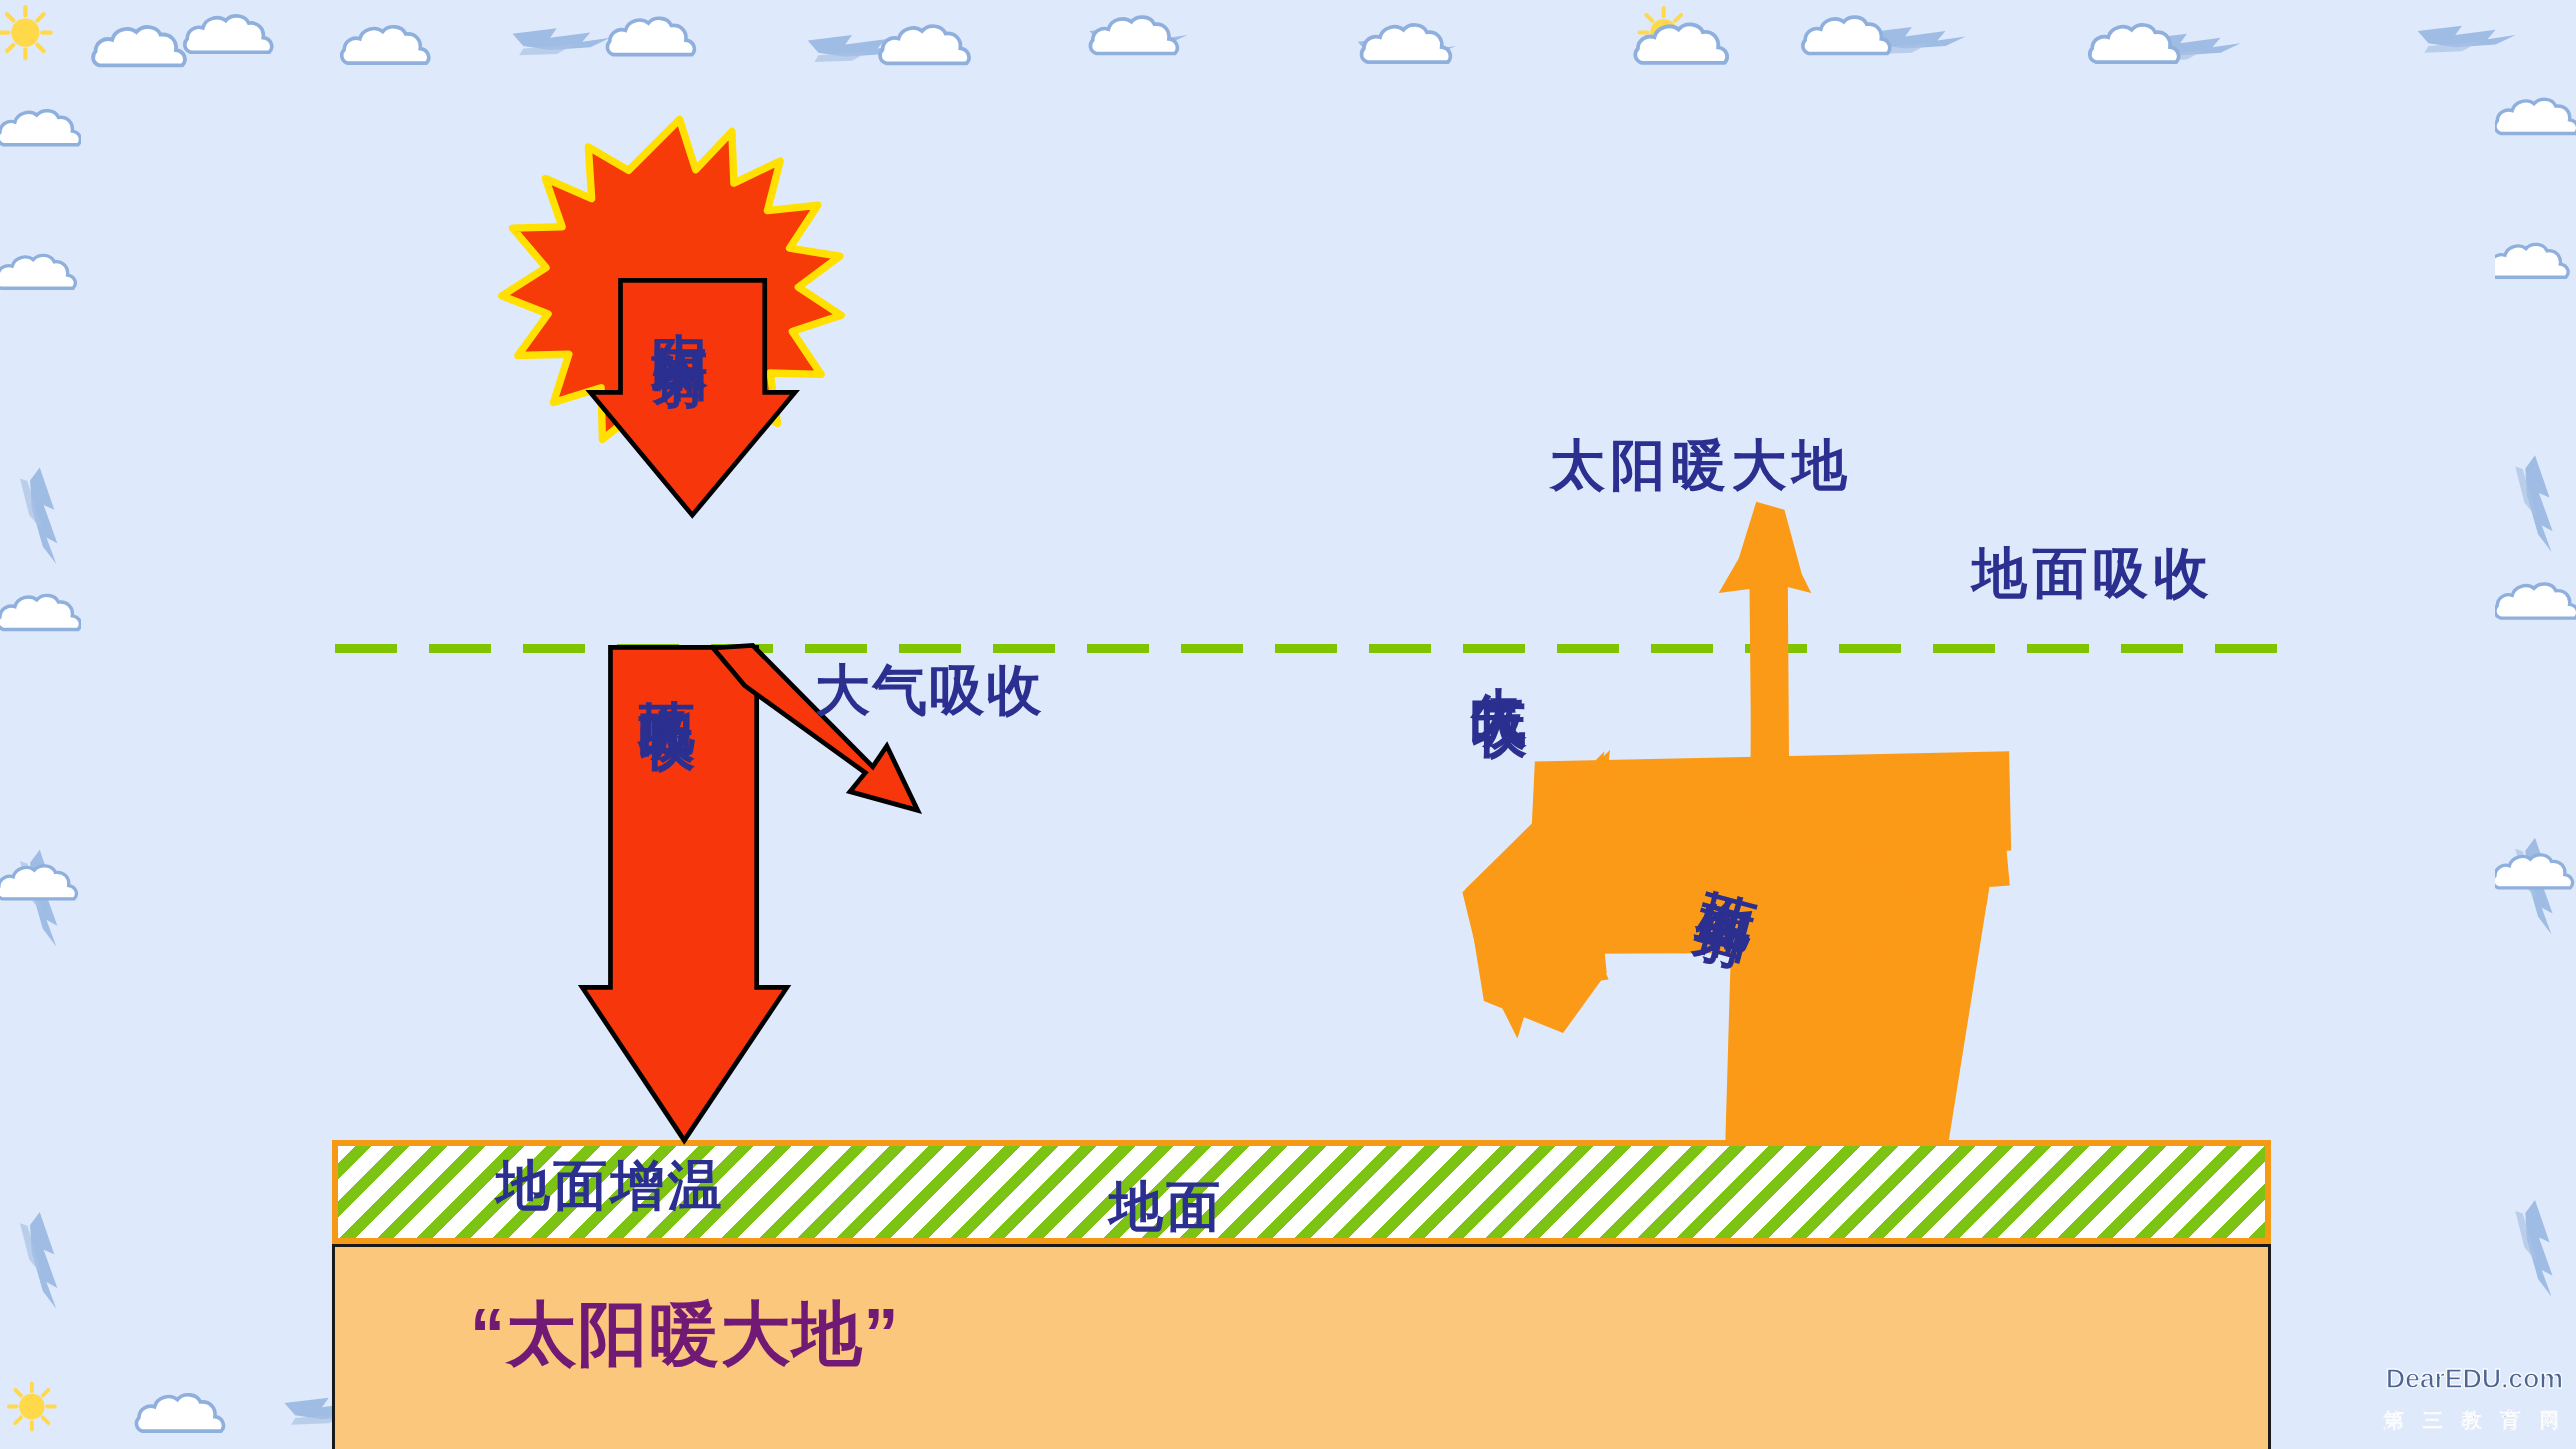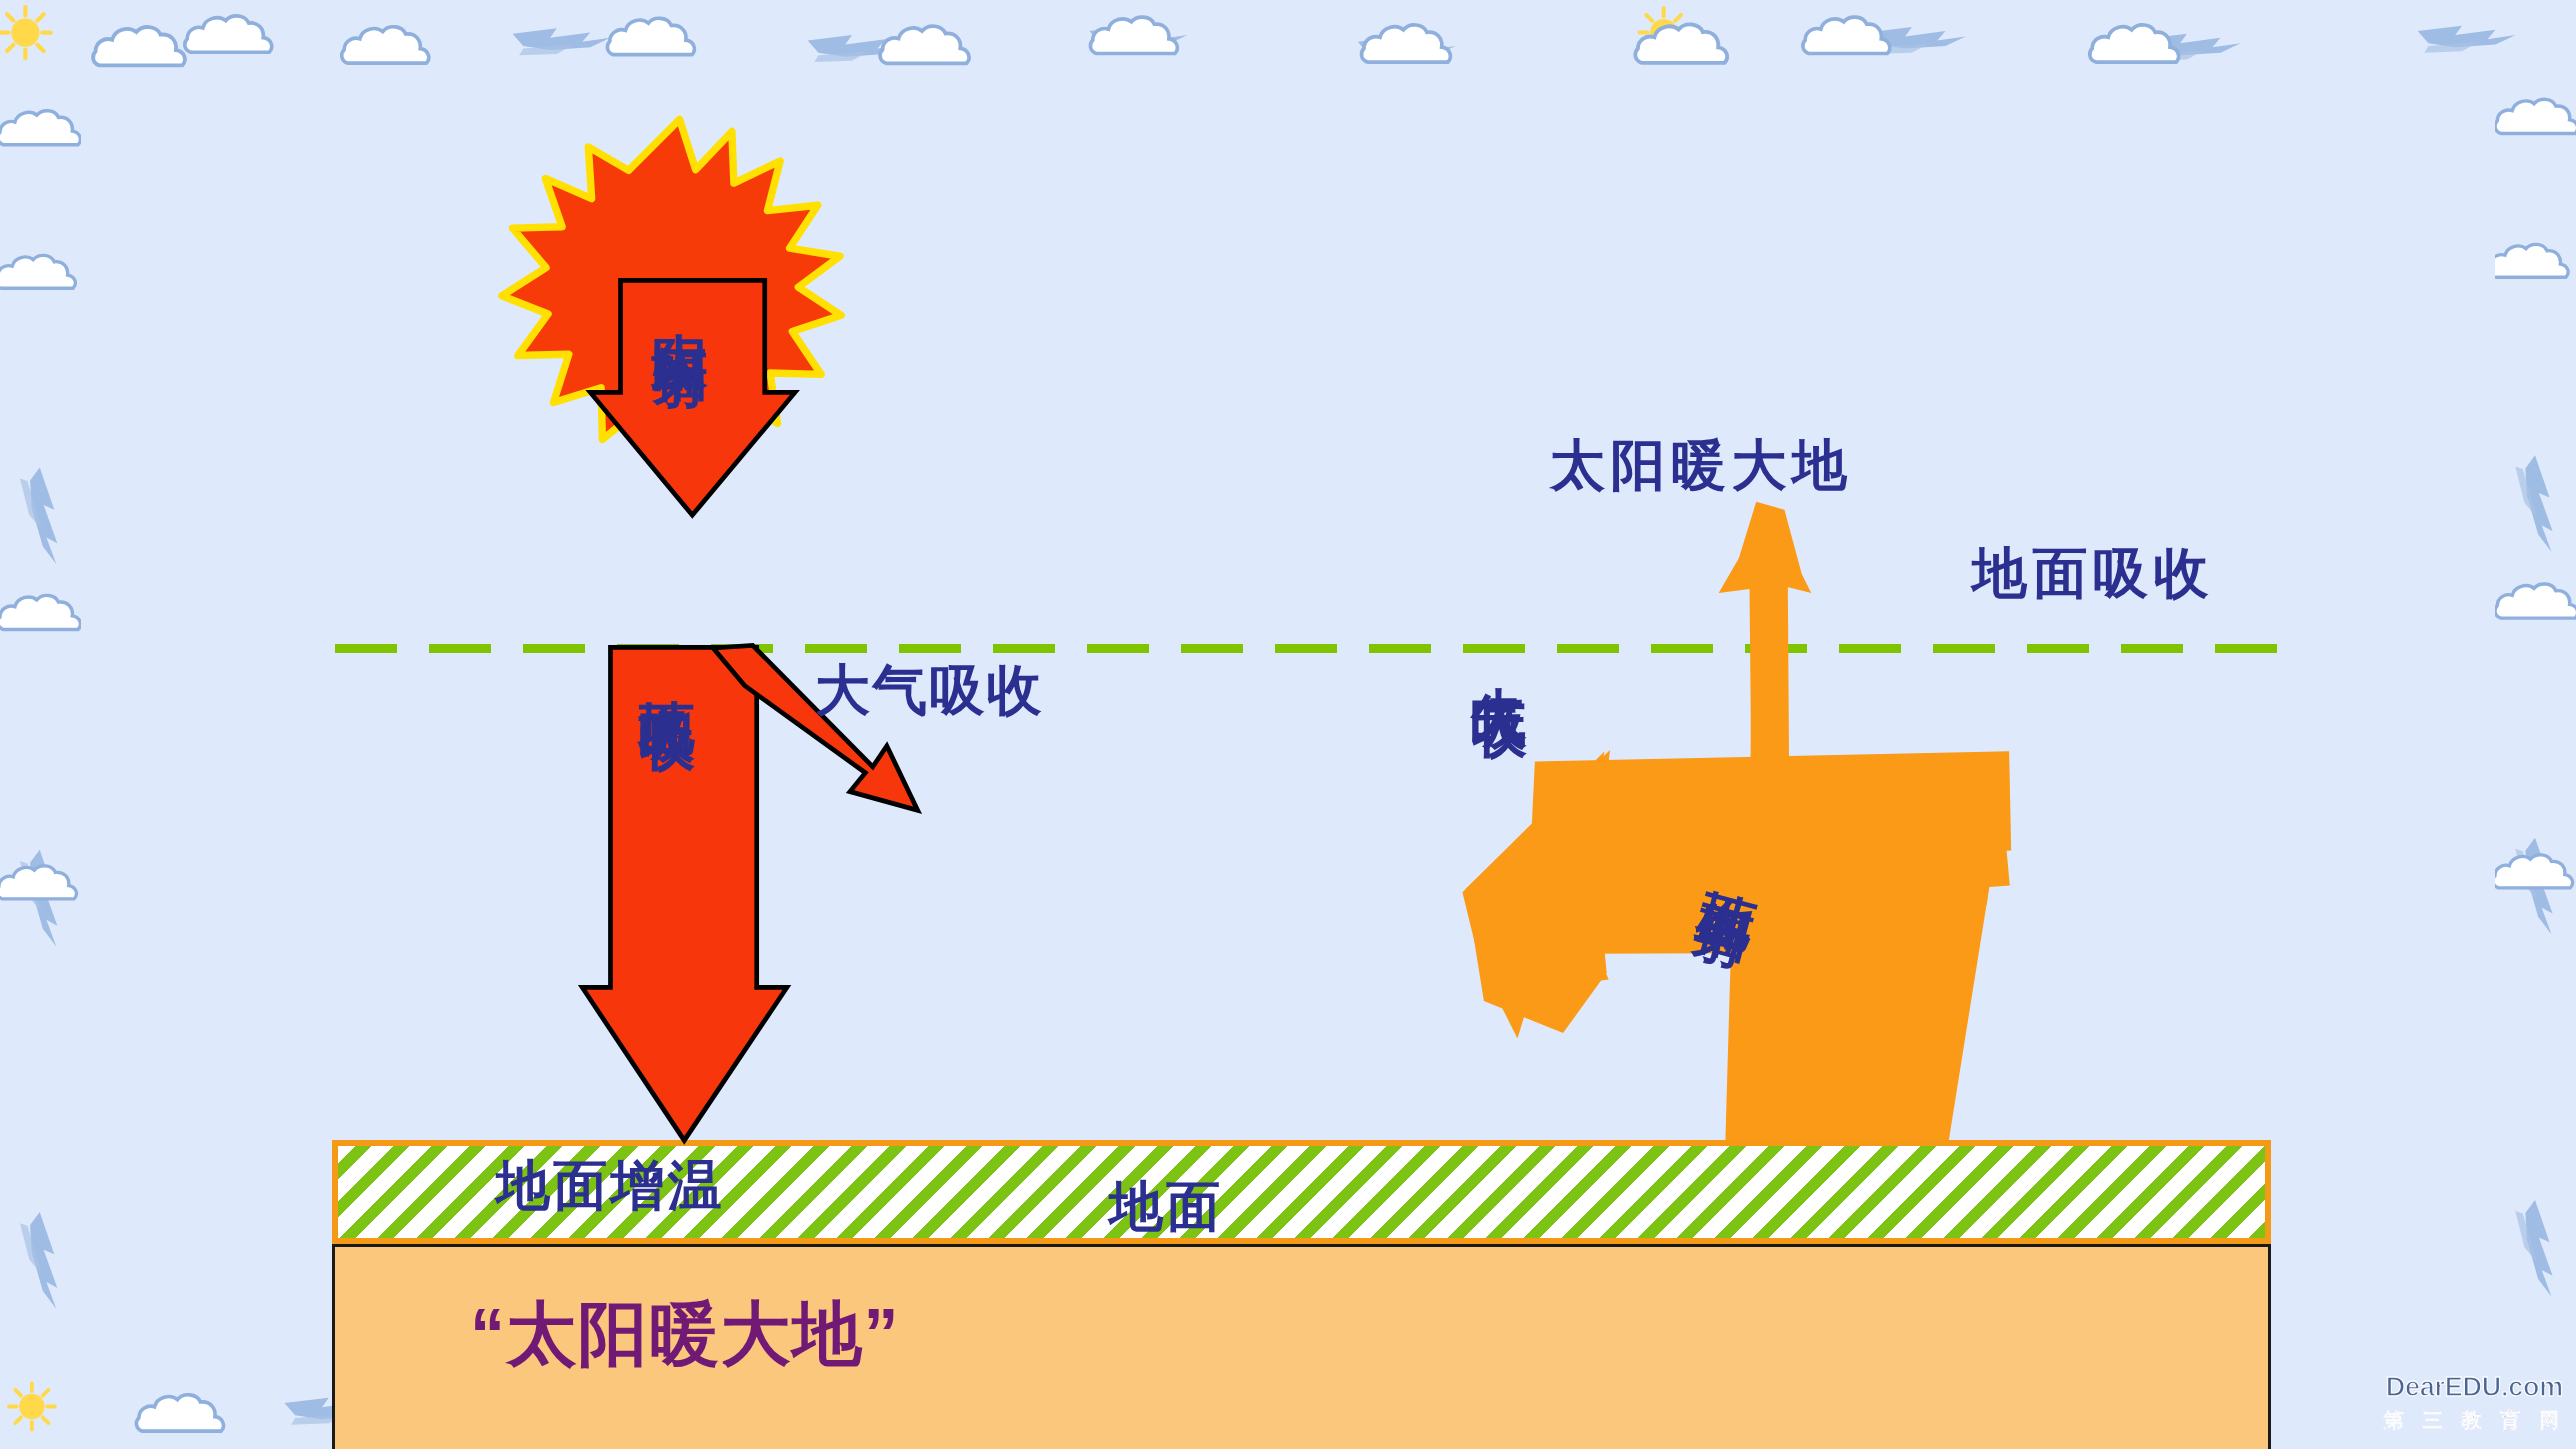--- a/index.html
+++ b/index.html
@@ -109,21 +109,21 @@
   #wm-line1{
     font-family:Liberation Sans, sans-serif;
     font-weight:700;font-size:27px;color:#2e4a7a;
     letter-spacing:-.01em;
     -webkit-text-stroke:1.3px #ffffff;
     text-shadow:0.7px 0.7px 0 #c9d8ee;
   }
   #wm-line2{
     font-family:"DejaVu Sans","Liberation Sans",sans-serif;
     font-weight:700;font-size:20px;color:#4a5f86;
-    letter-spacing:.30em;margin-top:4px;
+    letter-spacing:.30em;margin-top:12px;
     -webkit-text-stroke:0.7px #ffffff;
   }
 </style>
 </head>
 <body>
 
 <div id="stage">
 
   <svg id="sky" viewBox="0 0 3840 2160" preserveAspectRatio="none">
     <rect x="0" y="0" width="3840" height="2160" fill="#dfe9fc"></rect>

